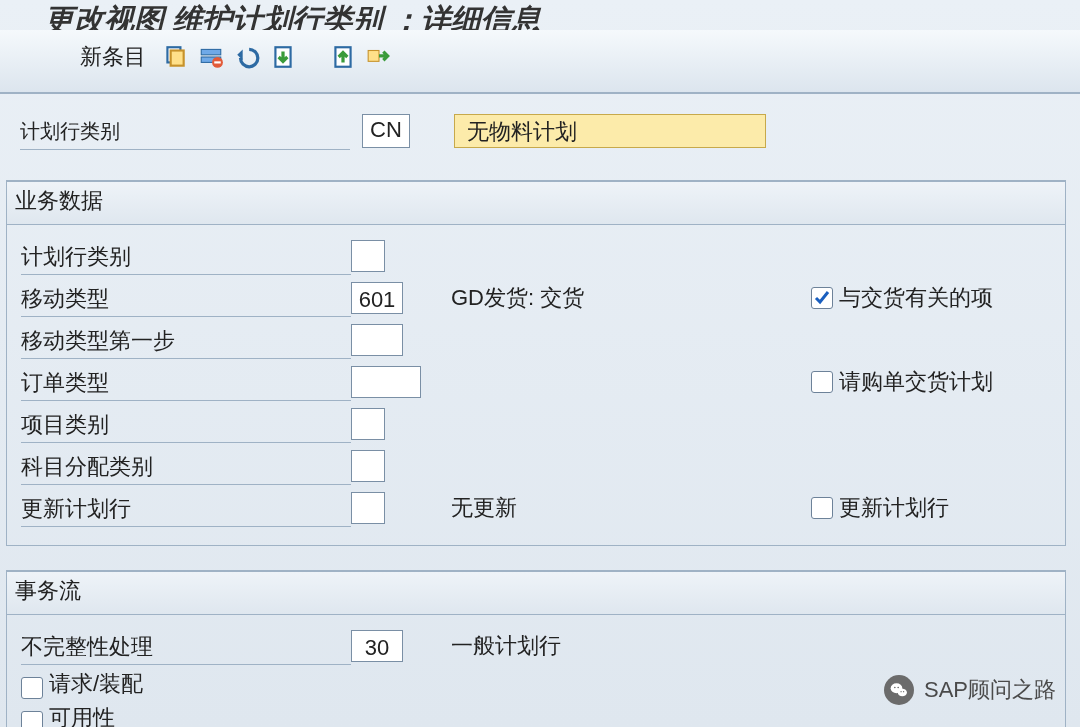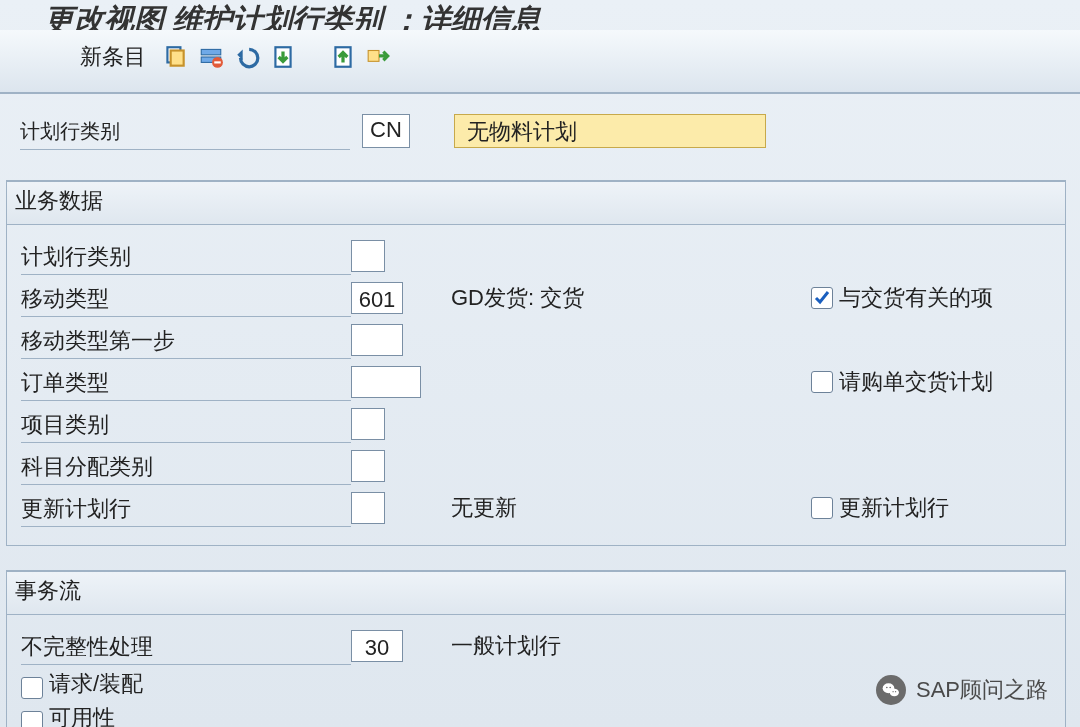--- a/index.html
+++ b/index.html
@@ -124,21 +124,21 @@
   .chk-box {
     width: 22px; height: 22px;
     background: #fff;
     border: 1px solid #6d8299;
     border-radius: 3px;
     display: flex; align-items: center; justify-content: center;
   }
   .chk-box svg { width: 16px; height: 16px; }
   .watermark {
     position: absolute;
-    right: 32px; bottom: 22px;
+    right: 24px; bottom: 22px;
     display: flex; align-items: center; gap: 10px;
     font-size: 22px;
     color: #4a4a4a;
   }
   .watermark .wm-icon {
     width: 30px; height: 30px;
     border-radius: 50%;
     background: #6b6b6b;
     display: flex; align-items: center; justify-content: center;
   }

